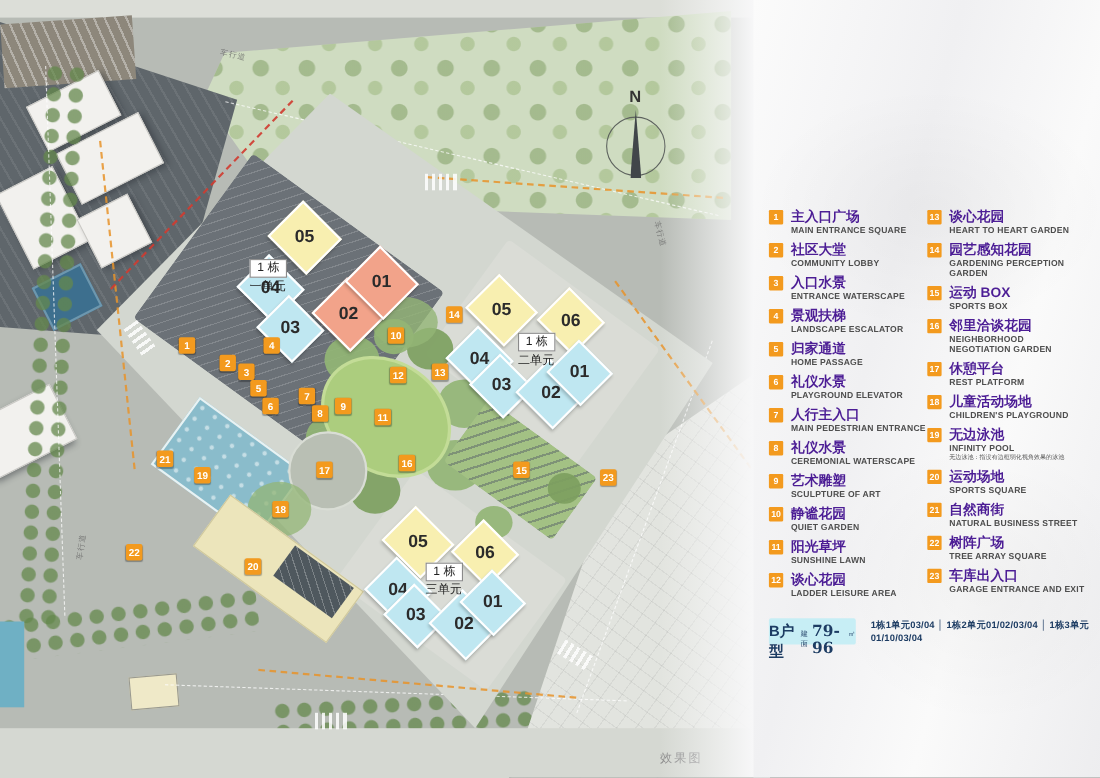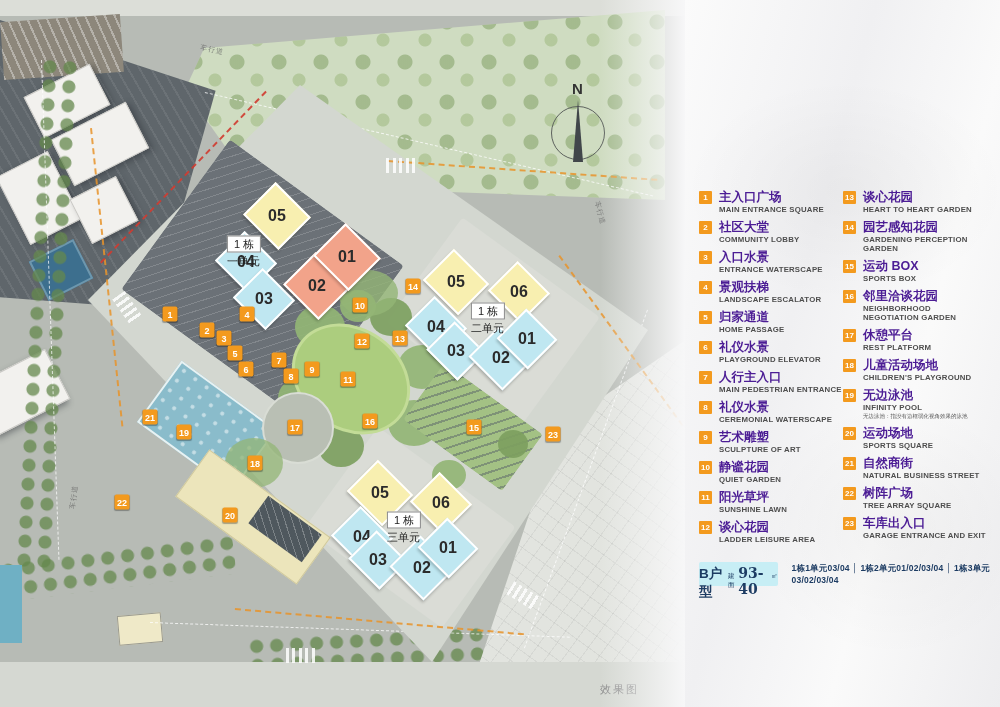--- a/index.html
+++ b/index.html
@@ -400,20 +400,20 @@
         <div class="li-zh">车库出入口</div>
         <div class="li-en">GARAGE ENTRANCE AND EXIT</div>
       </div>
     </div>
 
   <div id="unit-rows">
       <div class="unit-row">
         <div class="unit-badge" style="background: rgb(199, 238, 245);">
           <span class="ub-name">B户型</span>
           <span class="ub-small">建面</span>
-          <span class="ub-range">93-40</span>
+          <span class="ub-range">79-96</span>
           <span class="ub-unit">㎡</span>
         </div>
-        <div class="unit-assign">1栋1单元03/04 │ 1栋2单元01/02/03/04 │ 1栋3单元03/02/03/04</div>
+        <div class="unit-assign">1栋1单元03/04 │ 1栋2单元01/02/03/04 │ 1栋3单元01/10/03/04</div>
       </div>
     </div>
 
 </div>
 
 </body></html>

